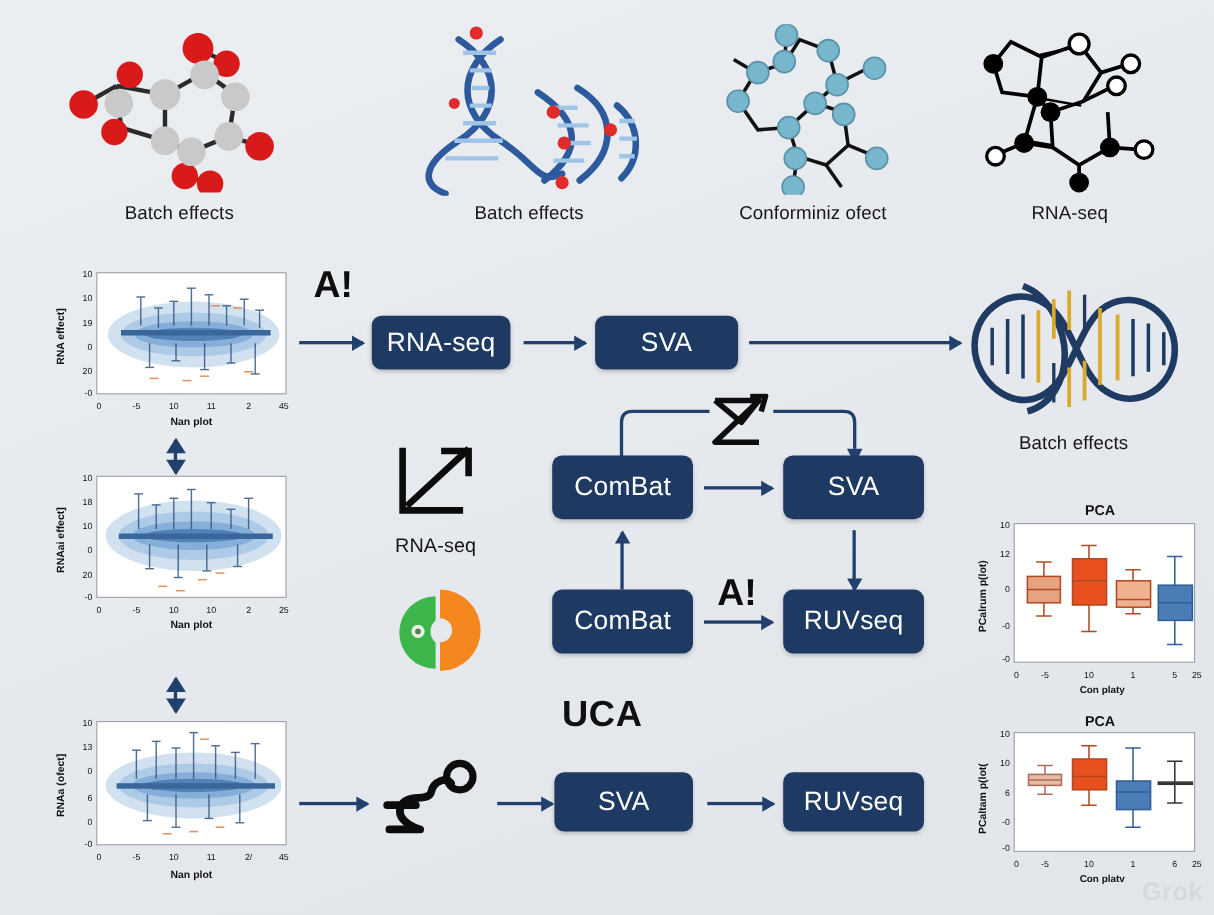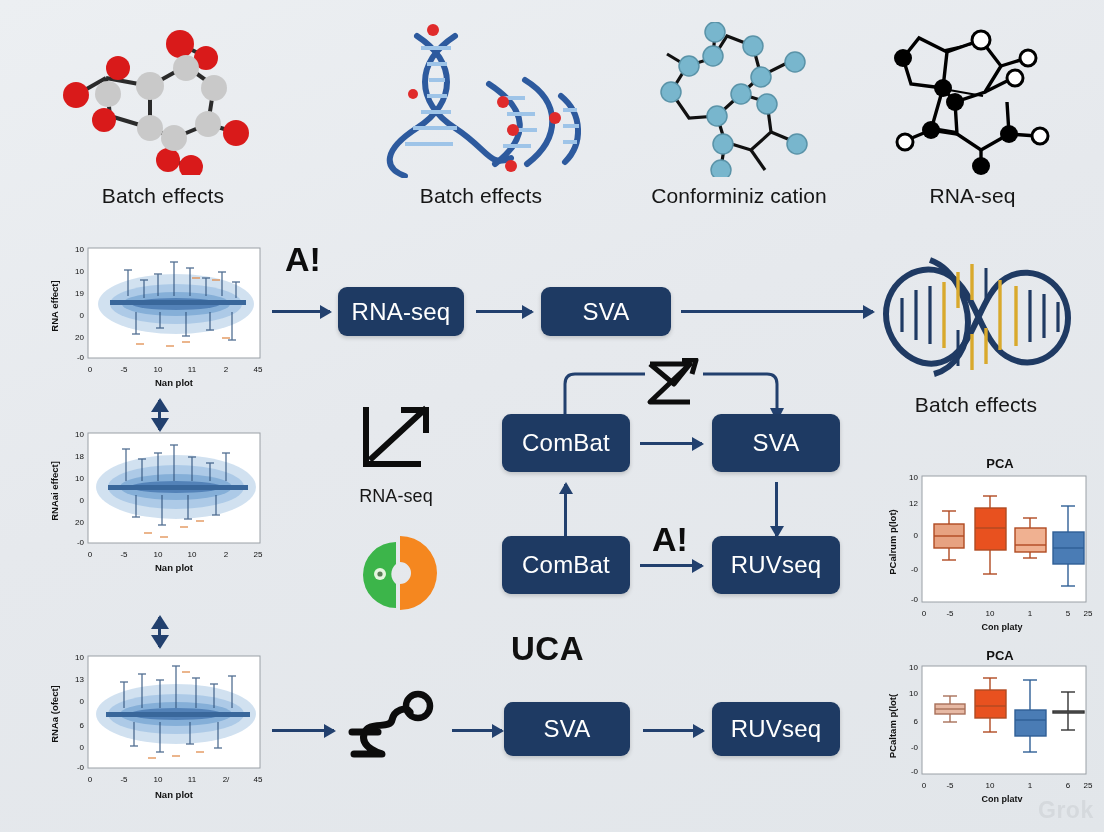--- a/index.html
+++ b/index.html
@@ -11,21 +11,21 @@
     overflow:hidden;
     position:relative;
   }
   #canvas{
     position:absolute;inset:0;
     width:1104px;height:832px;
     background:linear-gradient(160deg,#eceff2 0%, #e6e9ed 45%, #e2e6ea 100%);
   }
   .abs{position:absolute;}
   .caption{
-    font-size:21px;color:#161616;text-align:center;
+    font-size:17px;color:#161616;text-align:center;
     letter-spacing:.1px;white-space:nowrap;
   }
   
   .node{
     position:absolute;
     background:#1e3a63;
     color:#ffffff;
     border-radius:9px;
     display:flex;align-items:center;justify-content:center;
     font-size:24px;
@@ -193,21 +193,21 @@
         <circle cx="86" cy="72" r="10"></circle>
         <circle cx="62" cy="94" r="10"></circle>
         <circle cx="112" cy="82" r="10"></circle>
         <circle cx="140" cy="40" r="10"></circle>
         <circle cx="142" cy="122" r="10"></circle>
         <circle cx="68" cy="122" r="10"></circle>
         <circle cx="66" cy="148" r="10"></circle>
       </g>
     </svg>
   </div>
-  <div class="caption abs" style="left:610px;top:184px;width:258px;">Conforminiz cation</div>
+  <div class="caption abs" style="left:610px;top:184px;width:258px;">Conforminiz ofect</div>
 
   <div class="abs" style="left:885px;top:22px;width:175px;height:155px;">
     <svg width="175" height="155" viewBox="0 0 175 155">
       <g stroke="#000" stroke-width="3.4" fill="none">
         <path d="M18,36 L26,62 L58,66 L62,30 L34,16 Z"></path>
         <path d="M62,30 L96,18 L116,44 L100,70 L70,80 L58,66"></path>
         <path d="M70,80 L72,112 L96,128 L124,112 L122,80"></path>
         <path d="M58,66 L46,108 L72,112"></path>
         <path d="M46,108 L22,118"></path>
         <path d="M96,128 L96,144"></path>

